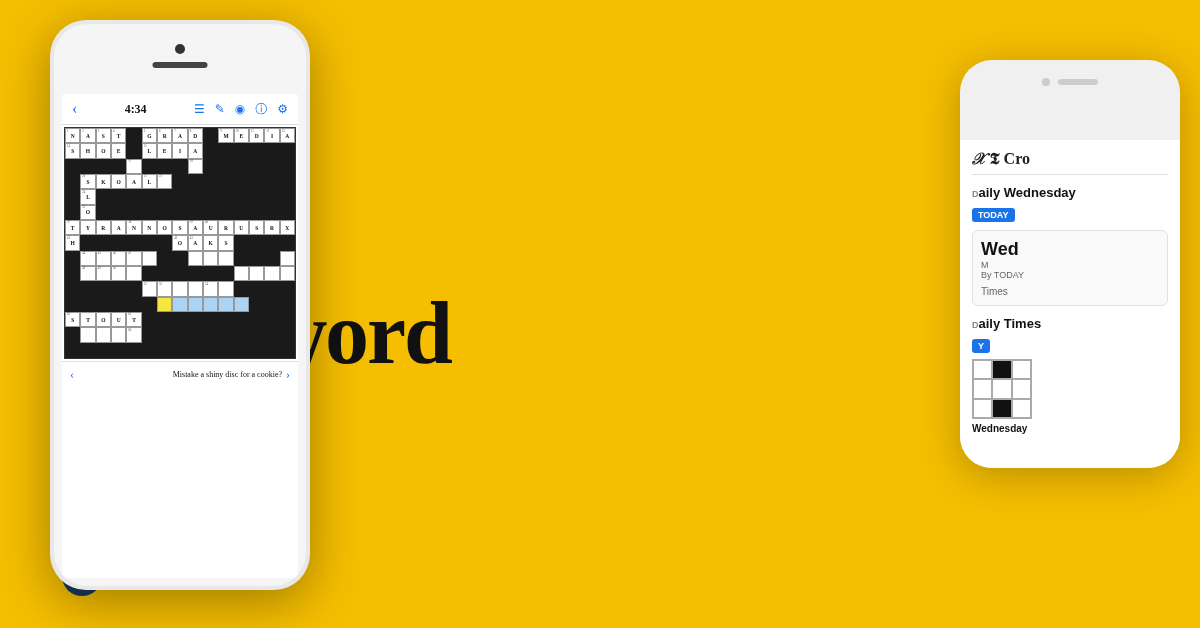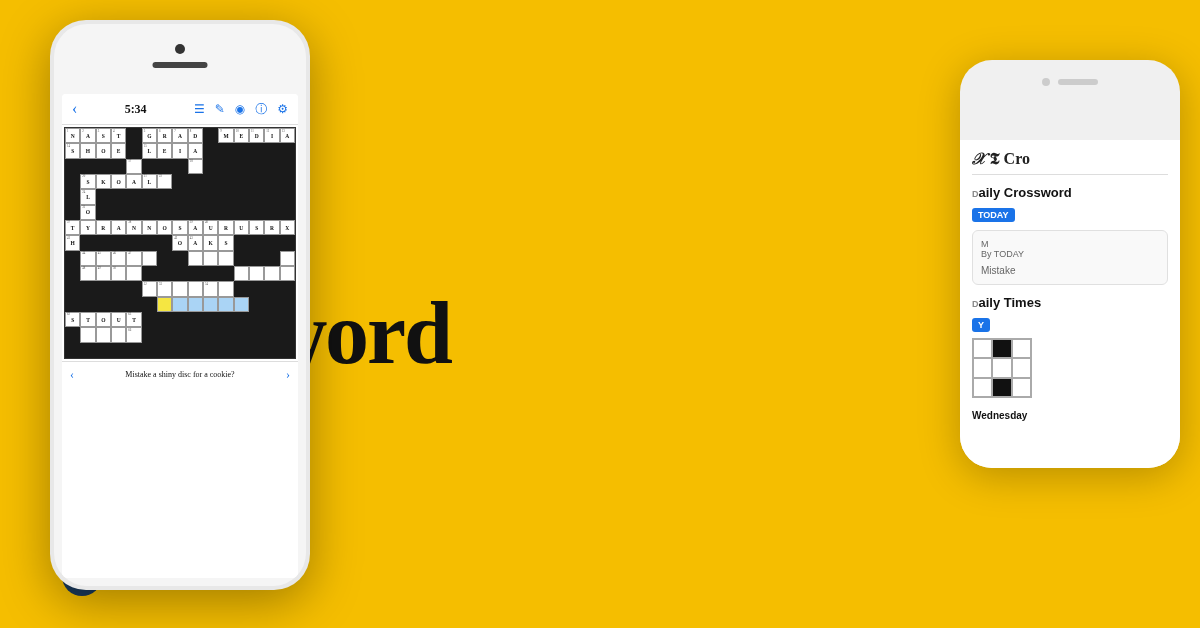--- a/index.html
+++ b/index.html
@@ -185,21 +185,21 @@
     }
     .back-mini-cell {
       border: 0.5px solid #aaa;
     }
     .back-mini-cell.black { background: #111; }
     .back-mini-cell.white { background: white; }
     .back-mini-day {
       font-size: 10px;
       font-weight: bold;
       color: #111;
-      margin-top: 12px;
+      margin-top: 4px;
     }
 
     
     .phone-front {
       position: absolute;
       left: 50px;
       top: 20px;
       width: 260px;
       height: 570px;
       background: #e8e8e8;
@@ -373,29 +373,30 @@
     <div class="phone-back-cam"></div>
     <div class="phone-back-speaker"></div>
   </div>
   <div class="phone-back-inner">
     <div class="back-phone-content">
       <div class="back-nyt-header">
         <span style="font-style:italic; font-family:'Times New Roman',serif;">𝒳 </span>
         <span>𝕿 Cro</span>
       </div>
       <div class="back-section-title">
-        <span style="font-size:9px; color:#888;">D</span><span>aily Crossword</span>
+        <span style="font-size:9px; color:#888;">D</span><span>aily Wednesday</span>
       </div>
       <div class="back-today-badge">TODAY</div>
       <div class="back-puzzle-card">
+        <div class="back-puzzle-day">Wed</div>
         <div class="back-puzzle-author">
           <span>M</span>
         </div>
         <div class="back-puzzle-author">By TODAY</div>
-        <div class="back-edited-label">Mistake</div>
+        <div class="back-edited-label">Times</div>
       </div>
       <div class="back-mini-section">
         <div class="back-mini-title">
           <span style="font-size:9px;color:#888;">D</span><span>aily Times</span>
         </div>
         <div class="back-today-badge2">Y</div>
         <div class="back-mini-grid">
           <div class="back-mini-cell white"></div>
           <div class="back-mini-cell black"></div>
           <div class="back-mini-cell white"></div>
@@ -413,21 +414,21 @@
 </div>
 
 <div class="phone-front">
   <div class="phone-front-body">
     <div class="phone-camera"></div>
     <div class="phone-speaker-front"></div>
     <div class="phone-front-screen">
 
       <div class="cw-toolbar">
         <span class="cw-toolbar-left">‹</span>
-        <span class="cw-toolbar-time">5:34</span>
+        <span class="cw-toolbar-time">4:34</span>
         <div class="cw-toolbar-icons">
           <span class="cw-icon">☰</span>
           <span class="cw-icon">✎</span>
           <span class="cw-icon">◉</span>
           <span class="cw-icon">ⓘ</span>
           <span class="cw-icon gear">⚙</span>
         </div>
       </div>
 
       <div class="cw-grid-container">
@@ -817,18 +818,18 @@
             <div class="cw-cell black"></div>
             <div class="cw-cell black"></div>
             <div class="cw-cell black"></div>
             <div class="cw-cell black"></div>
             <div class="cw-cell black"></div>
           </div>
       </div>
 
       <div class="cw-clue-bar">
         <span class="cw-clue-arrow">‹</span>
-        <span style="font-size:8px; flex:1; text-align:center; padding:0 4px;">Mistake a shiny disc for a cookie?</span>
+        <span style="font-size:8px; flex:1; text-align:right; padding:0 4px;">Mistake a shiny disc for a cookie?</span>
         <span class="cw-clue-arrow">›</span>
       </div>
     </div>
   </div>
 </div>
 
 </body></html>

